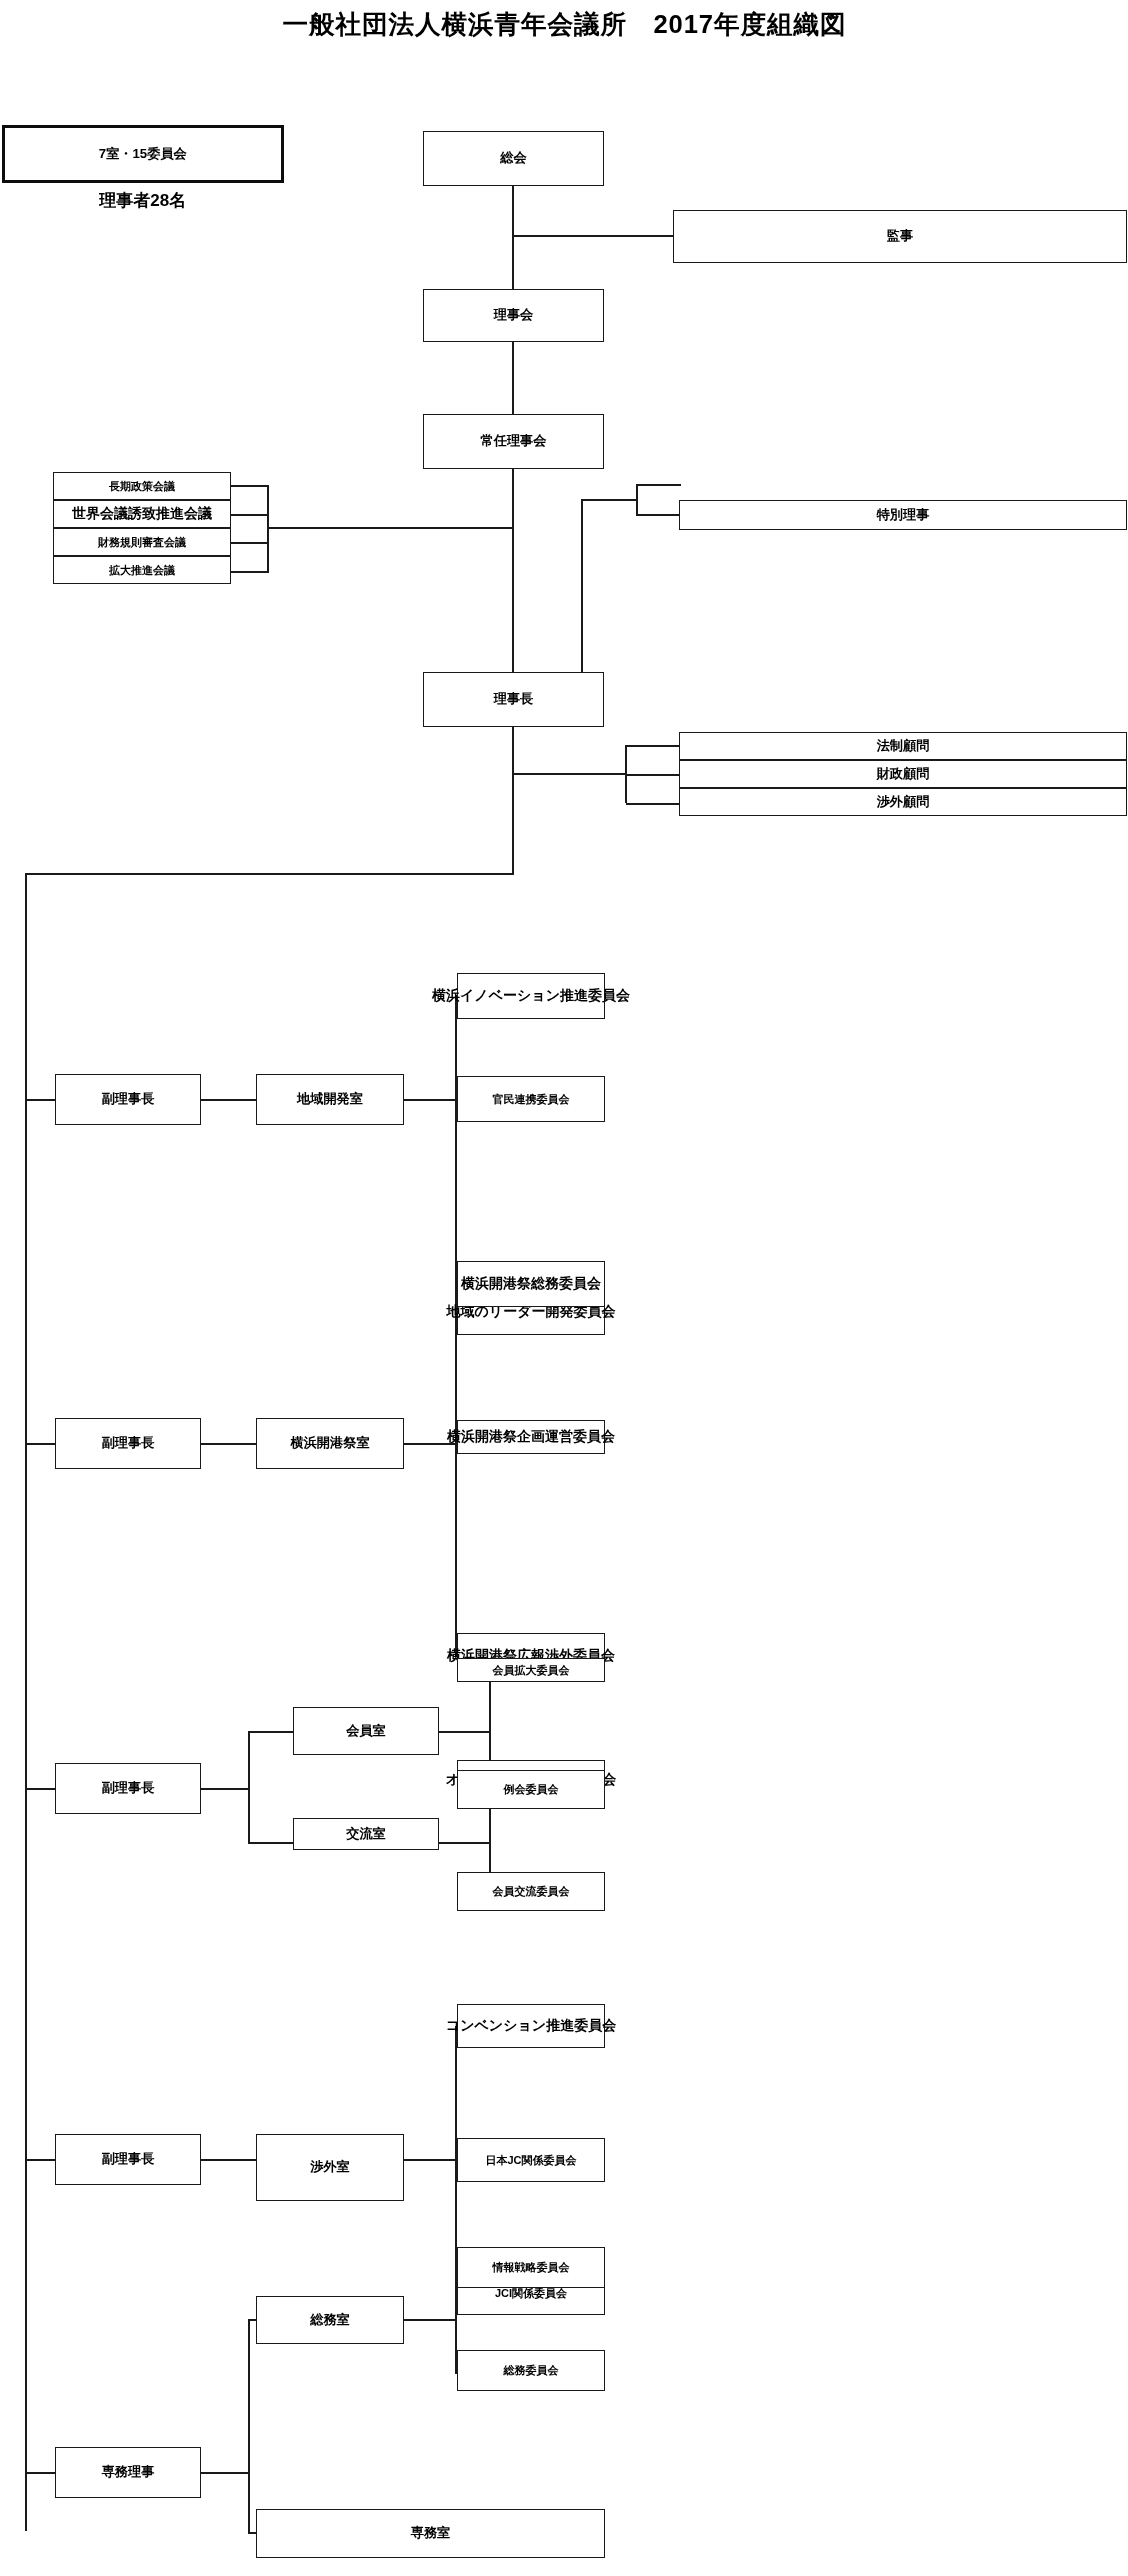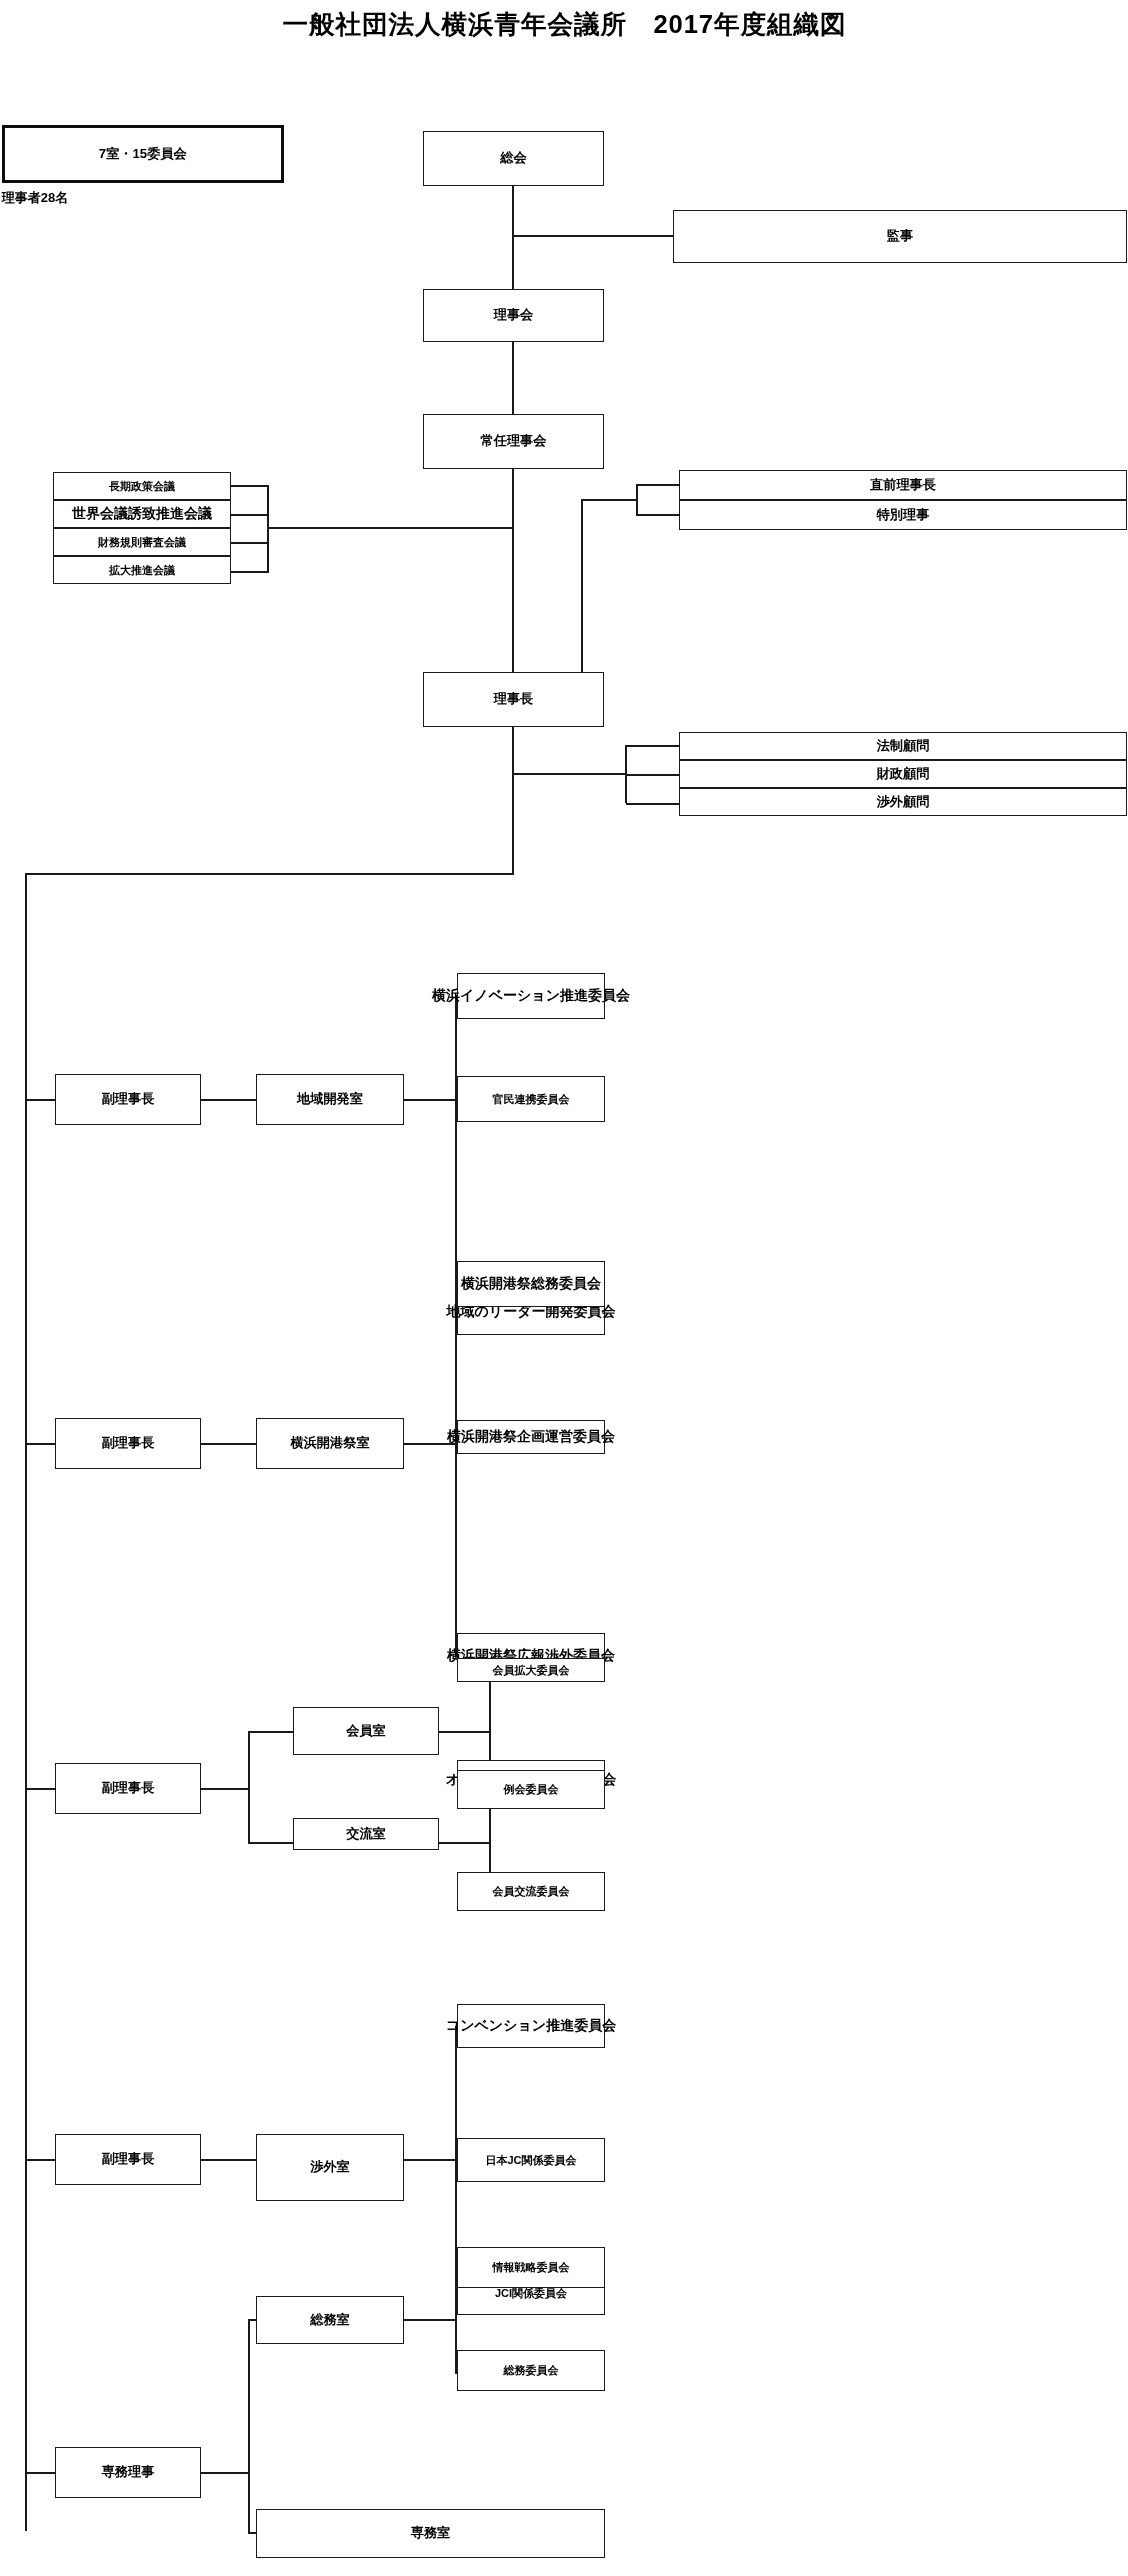--- a/index.html
+++ b/index.html
@@ -38,23 +38,24 @@
     font-weight:bold;
     line-height:1.1;
     white-space:nowrap;
     z-index:3;
   }
   .box.thick{ border:3.5px solid #0d0d0d; }
   .box.sm{ font-size:11px; }
   .box.xs{ font-size:14px; }
   .plain{
     position:absolute;
-    font-size:13px;
+    font-size:17px;
     font-weight:bold;
     white-space:nowrap;
+    text-align:center;
     z-index:3;
   }
   
   .ln{
     position:absolute;
     background:#1a1a1a;
     z-index:1;
   }
   .h{ height:1.8px; }
   .v{ width:1.8px; }
@@ -88,21 +89,20 @@
   <div class="box sm" style="left:53px; top:528px; width:178px; height:28px;">財務規則審査会議</div>
   <div class="box sm" style="left:53px; top:556px; width:178px; height:28px;">拡大推進会議</div>
 
   <div class="ln h" style="left:229px; top:485px; width:40px;"></div>
   <div class="ln h" style="left:229px; top:514px; width:40px;"></div>
   <div class="ln h" style="left:229px; top:542px; width:40px;"></div>
   <div class="ln h" style="left:229px; top:571px; width:40px;"></div>
   <div class="ln v" style="left:267px; top:485px; height:87px;"></div>
   <div class="ln h" style="left:267px; top:527px; width:247px;"></div>
 
-  <div class="box" style="left:679px; top:470px; width:448px; height:30px;">直前理事長</div>
   <div class="box" style="left:679px; top:500px; width:448px; height:30px;">特別理事</div>
   <div class="ln h" style="left:637px; top:484px; width:44px;"></div>
   <div class="ln h" style="left:637px; top:514px; width:44px;"></div>
   <div class="ln v" style="left:636px; top:484px; height:32px;"></div>
   <div class="ln h" style="left:582px; top:499px; width:55px;"></div>
   <div class="ln v" style="left:581px; top:499px; height:176px;"></div>
   <div class="ln h" style="left:512px; top:674px; width:71px;"></div>
 
   <div class="box" style="left:423px; top:672px; width:181px; height:55px;">理事長</div>
 

